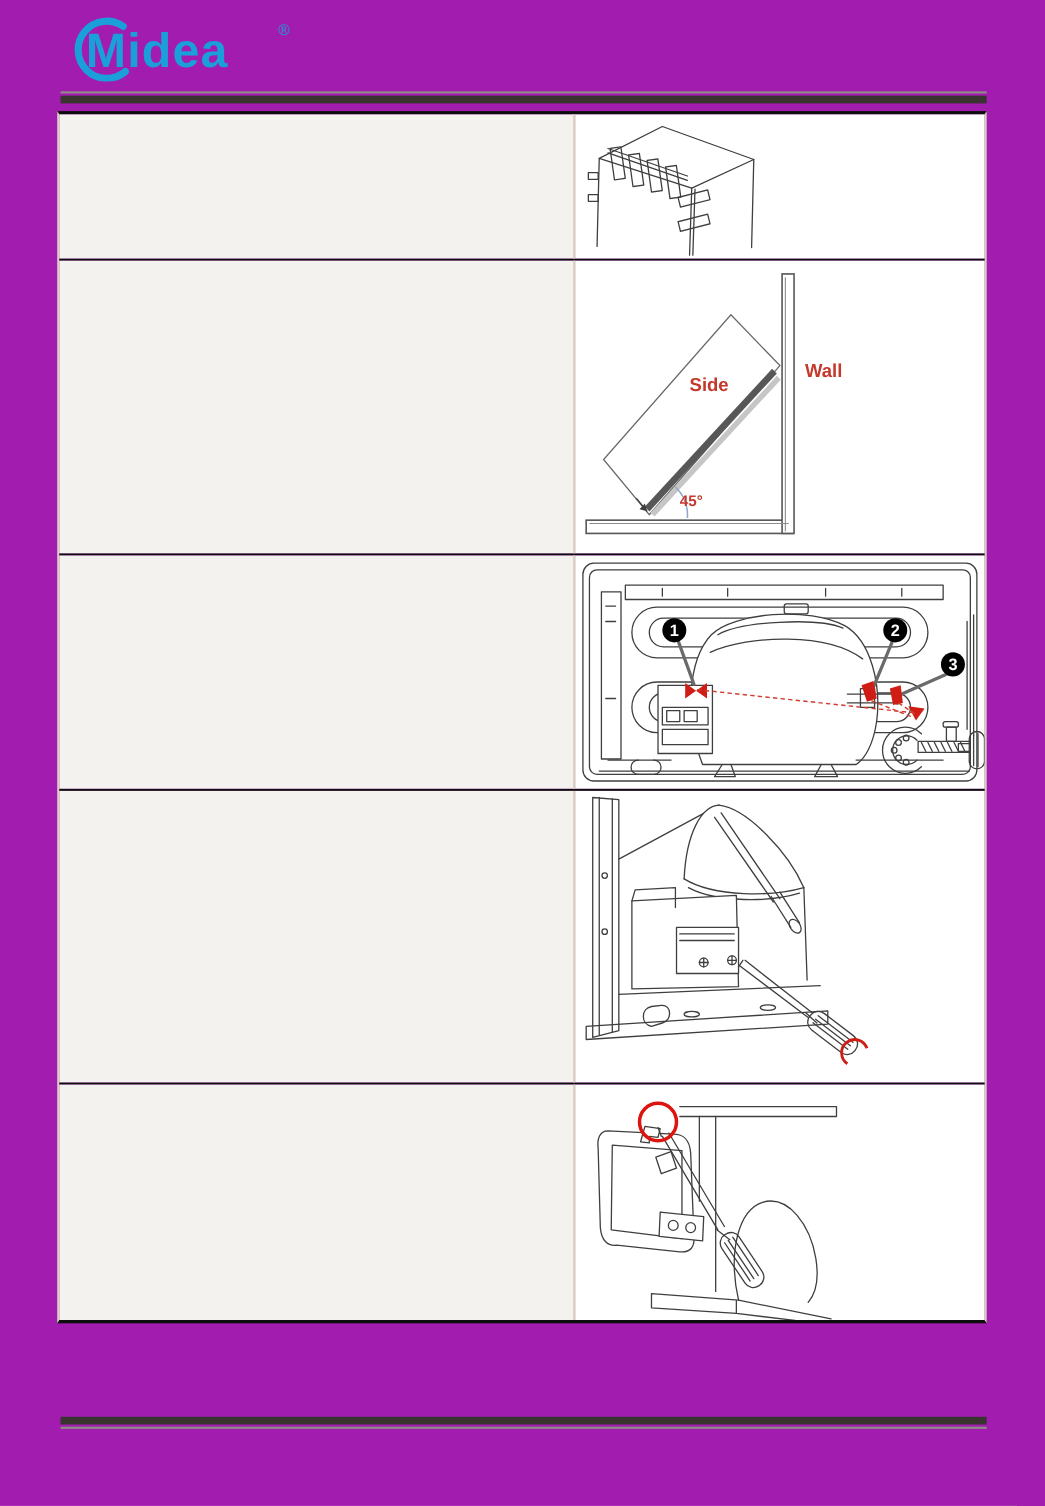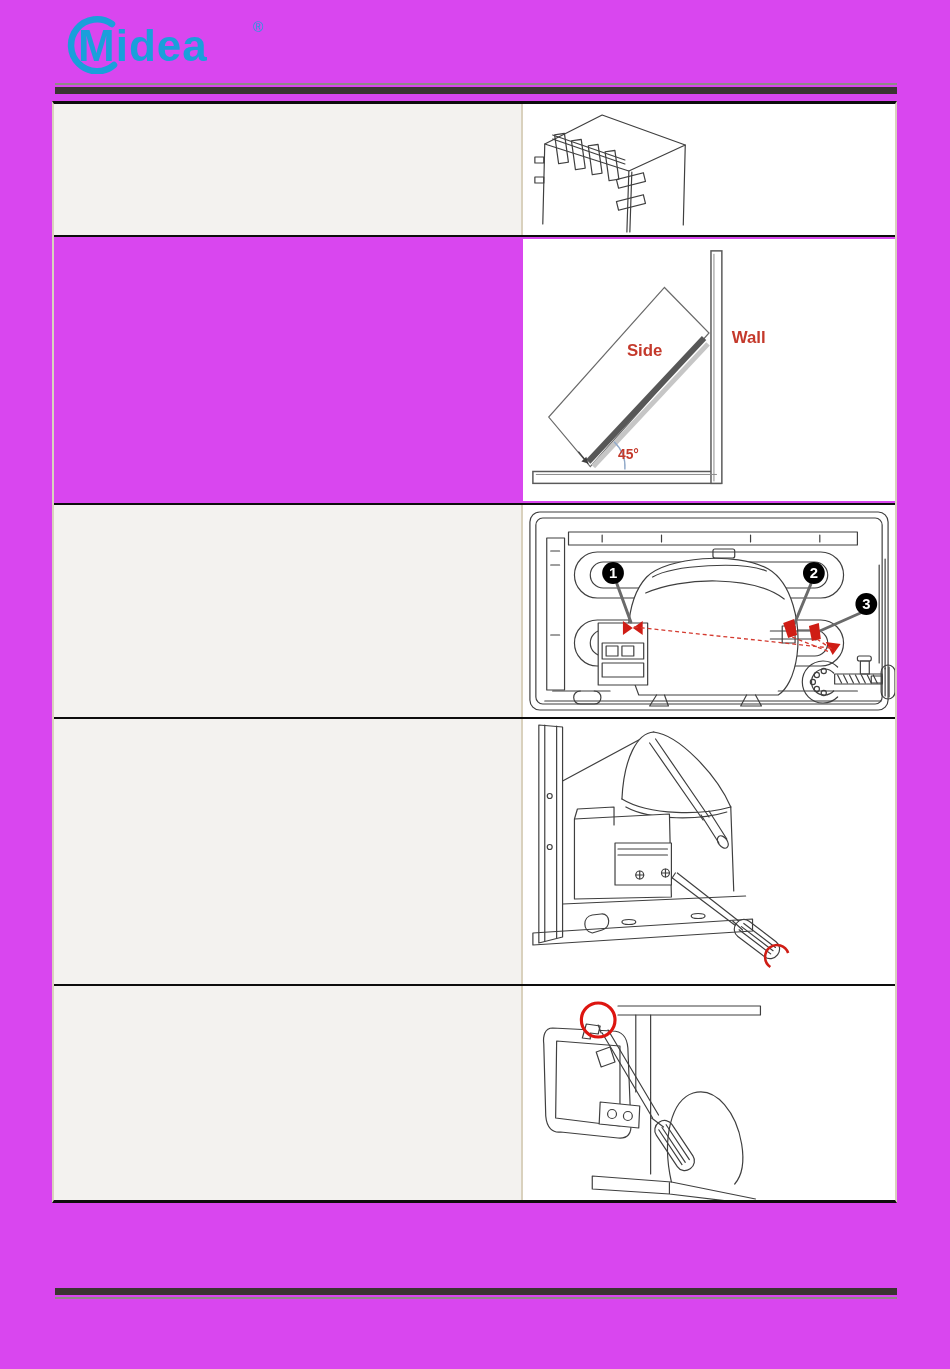--- a/index.html
+++ b/index.html
@@ -1,16 +1,16 @@
 <!DOCTYPE html>
 <html><head>
 <meta charset="utf-8">
 <style>
   html,body{margin:0;padding:0;background:#ffffff;}
-  .page{position:relative;width:950px;height:1369px;background:#d946ef;overflow:hidden;
+  .page{position:relative;width:950px;height:1369px;background:#a21caf;overflow:hidden;
         font-family:"Liberation Sans", sans-serif;}
   
   .logo{position:absolute;left:60px;top:12px;width:215px;height:60px;}
   
   .rule{position:absolute;left:55px;width:842px;}
   .rule-gray{position:absolute;left:0;width:100%;height:2px;background:#8e8a86;}
   .rule-dark{position:absolute;left:0;width:100%;height:7px;background:#3a3431;}
   
   .doc-table{position:absolute;left:52px;top:101px;width:845px;
              border-left:2px solid #d9d1bd;border-right:2px solid #d9d1bd;
@@ -63,21 +63,21 @@
             <rect x="85" y="47" width="10" height="29" transform="rotate(-8 90 62)"></rect>
             <rect x="95" y="72" width="28" height="9" transform="rotate(-14 109 76)"></rect>
             <rect x="95" y="94" width="28" height="9" transform="rotate(-14 109 98)"></rect>
             <rect x="12" y="53" width="9" height="6"></rect>
             <rect x="12" y="73" width="9" height="6"></rect>
           </g>
         </svg>
       </div>
     </div>
 
-    <div class="trow" style="height:266px;align-items:center;">
+    <div class="trow" style="height:266px;">
       <div class="tcell left"></div>
       <div class="tcell right">
         <svg viewBox="0 0 376 265" preserveAspectRatio="none">
           <g stroke="#5a5a5a" stroke-width="1.5" fill="#ffffff">
             <rect x="10" y="235" width="190" height="12"></rect>
             <rect x="190" y="12" width="11" height="235"></rect>
           </g>
           <path class="thin" d="M193,15 V245 M13,238 H196"></path>
           <path d="M143,49 L188,95 L68,230 L26,180 Z" fill="#ffffff" stroke="#6a6a6a" stroke-width="1.2"></path>
           <line x1="183" y1="100" x2="66" y2="225" stroke="#575757" stroke-width="6"></line>

